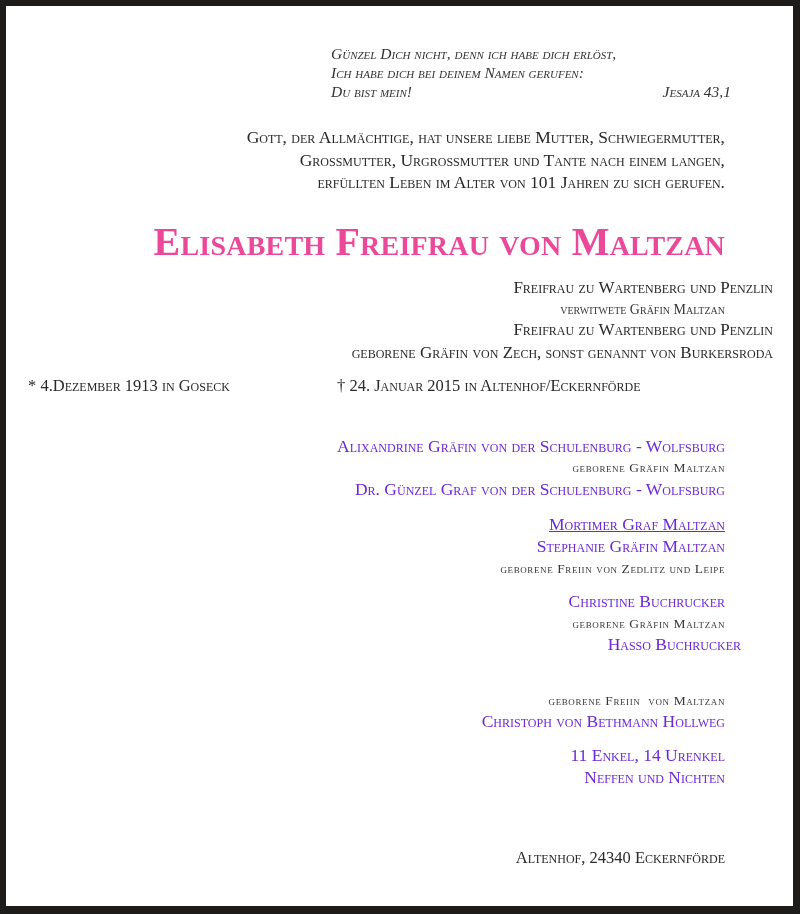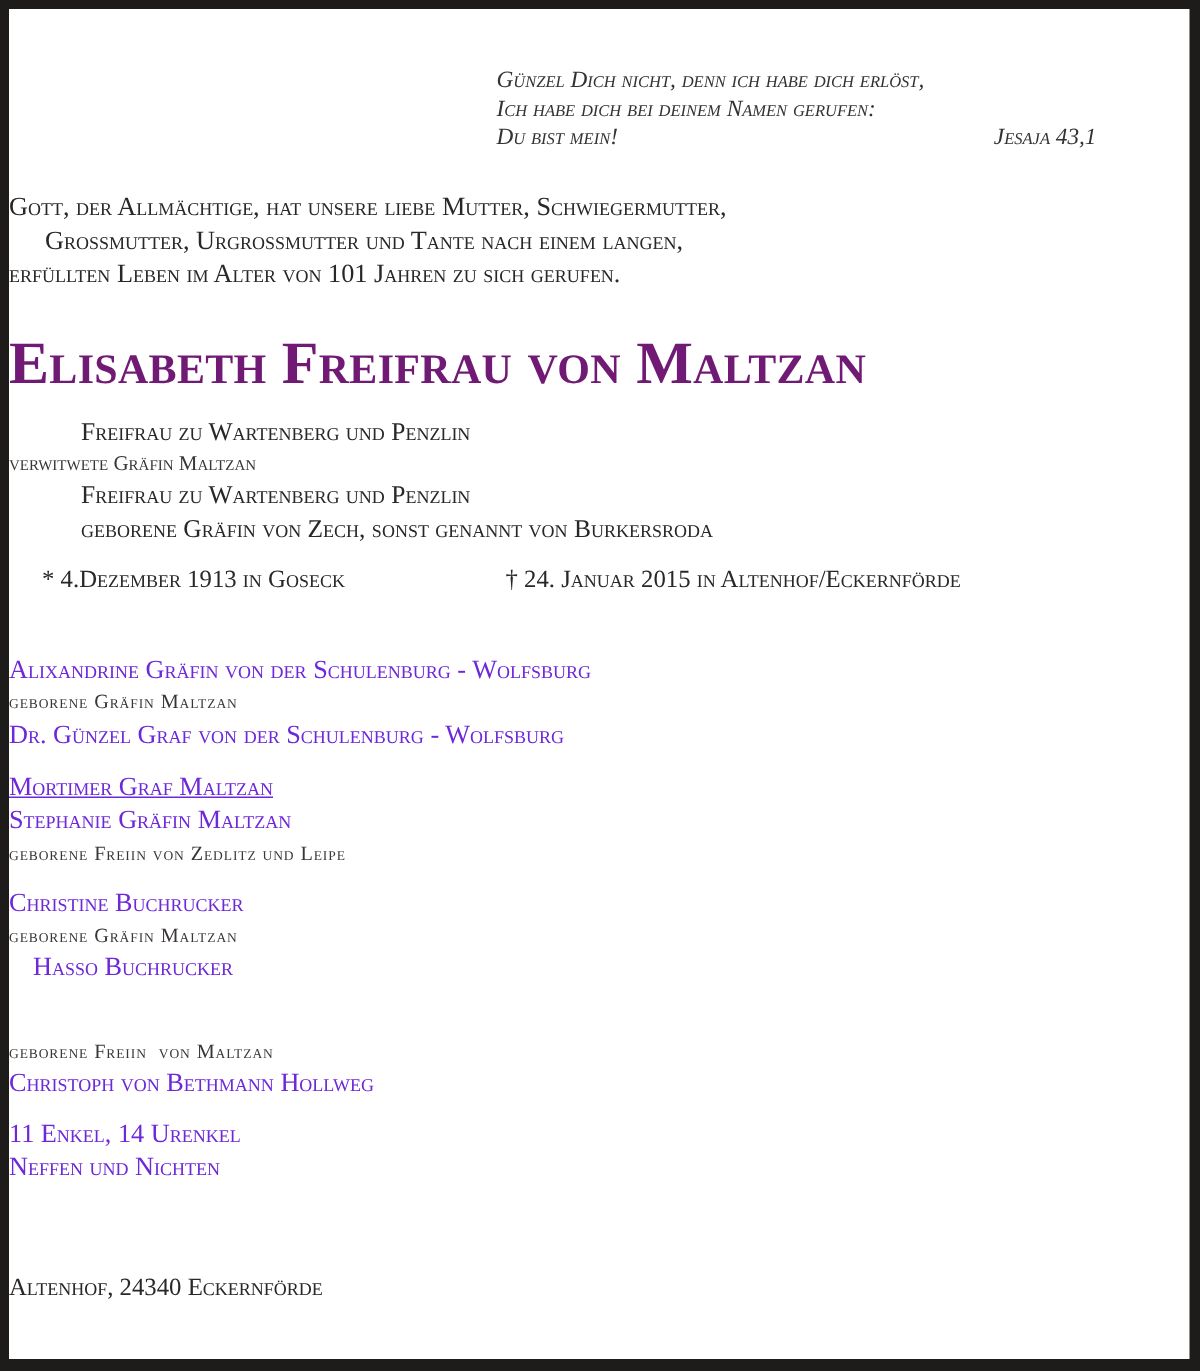--- a/index.html
+++ b/index.html
@@ -6,32 +6,32 @@
   body {
     width: 800px; height: 914px; background: #1e1b1b;
     font-family: "DejaVu Serif", "Liberation Serif", serif;
     color: #2a2727;
     position: relative; overflow: hidden;
   }
   .sheet {
     position: absolute; left: 6px; top: 6px; width: 787px; height: 900px;
     background: #ffffff;
   }
-  .line { position: absolute; left: 0; width: 719px; text-align: left; white-space: nowrap; }
+  .line { position: absolute; left: 0; width: 719px; text-align: right; white-space: nowrap; }
   .verse {
     position: absolute; left: 325px; width: 400px;
     font-family: "Liberation Serif", serif; font-style: italic; font-variant: small-caps;
     font-size: 15.5px; line-height: 19px; color: #333;
   }
   .verse .row { white-space: nowrap; position: relative; height: 19px; }
   .verse .ref { position: absolute; right: 0; top: 0; }
   .intro { font-family: "Liberation Serif", serif; font-size: 17.5px; font-variant: small-caps; color: #2a2727; }
   .name {
     font-family: "Liberation Serif", serif; font-weight: bold; font-variant: small-caps;
-    font-size: 40px; color: #701a75; letter-spacing: 0.2px;
+    font-size: 40px; color: #ec4899; letter-spacing: 0.2px;
   }
   .sub { font-family: "Liberation Serif", serif; font-variant: small-caps; font-size: 17px; color: #2a2727; padding-left: 48px; }
   .subsm { font-family: "Liberation Serif", serif; font-variant: small-caps; font-size: 14px; color: #3a3636; }
   .dates { font-family: "Liberation Serif", serif; font-variant: small-caps; font-size: 16.5px; color: #2a2727; }
   .fam { font-family: "Liberation Serif", serif; font-variant: small-caps; font-size: 17.5px; color: #6d28d9; }
   .famsm { font-family: "Liberation Serif", serif; font-variant: small-caps; font-size: 13.5px; color: #3a3636; letter-spacing: 0.6px; }
   .closing { font-family: "Liberation Serif", serif; font-variant: small-caps; font-size: 16.5px; color: #2a2727; }
 </style>
 </head>
 <body>
@@ -41,21 +41,21 @@
   <div class="verse" style="top:38px;">
     <div class="row"><span>Günzel Dich nicht, denn ich habe dich erlöst,</span></div>
     <div class="row"><span>Ich habe dich bei deinem Namen gerufen:</span></div>
     <div class="row">
       <span>Du bist mein!</span>
       <span class="ref">Jesaja 43,1</span>
     </div>
   </div>
 
   <div class="line intro" style="top:121px;">Gott, der Allmächtige, hat unsere liebe Mutter, Schwiegermutter,</div>
-  <div class="line intro" style="top:144px;padding-left:24px;">Grossmutter, Urgrossmutter und Tante nach einem langen,</div>
+  <div class="line intro" style="top:144px;">Grossmutter, Urgrossmutter und Tante nach einem langen,</div>
   <div class="line intro" style="top:166px;">erfüllten Leben im Alter von 101 Jahren zu sich gerufen.</div>
 
   <div class="line name" style="top:212px;">Elisabeth Freifrau von Maltzan</div>
 
   <div class="line sub" style="top:272px;">Freifrau zu Wartenberg und Penzlin</div>
   <div class="line subsm" style="top:296px;">verwitwete Gräfin Maltzan</div>
   <div class="line sub" style="top:314px;">Freifrau zu Wartenberg und Penzlin</div>
   <div class="line sub" style="top:337px;">geborene Gräfin von Zech, sonst genannt von Burkersroda</div>
 
   <div class="dates" style="position:absolute; left:22px; top:370px; white-space:nowrap;">* 4.Dezember 1913 in Goseck</div>

